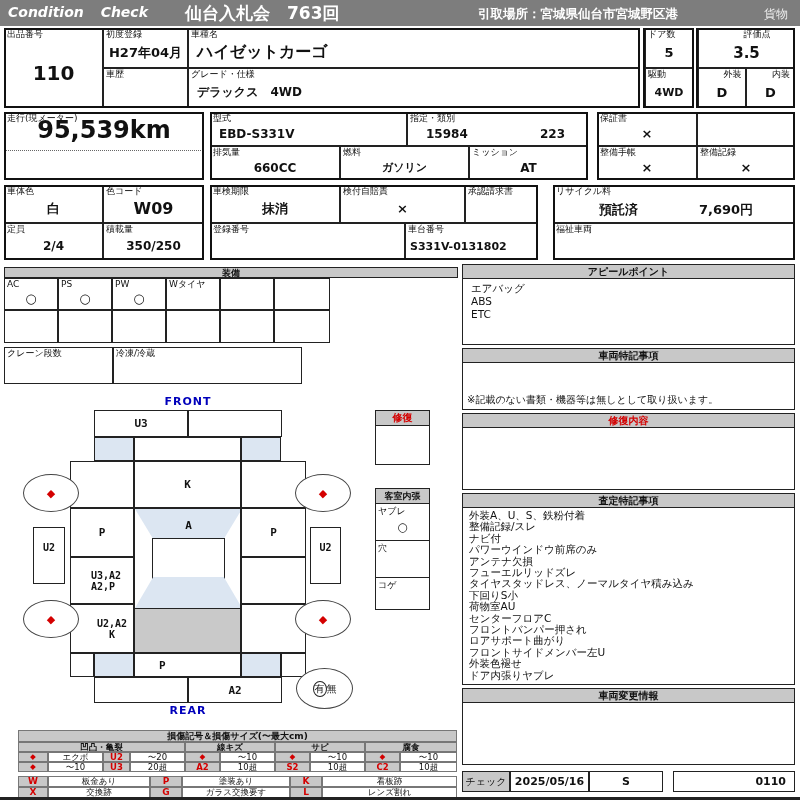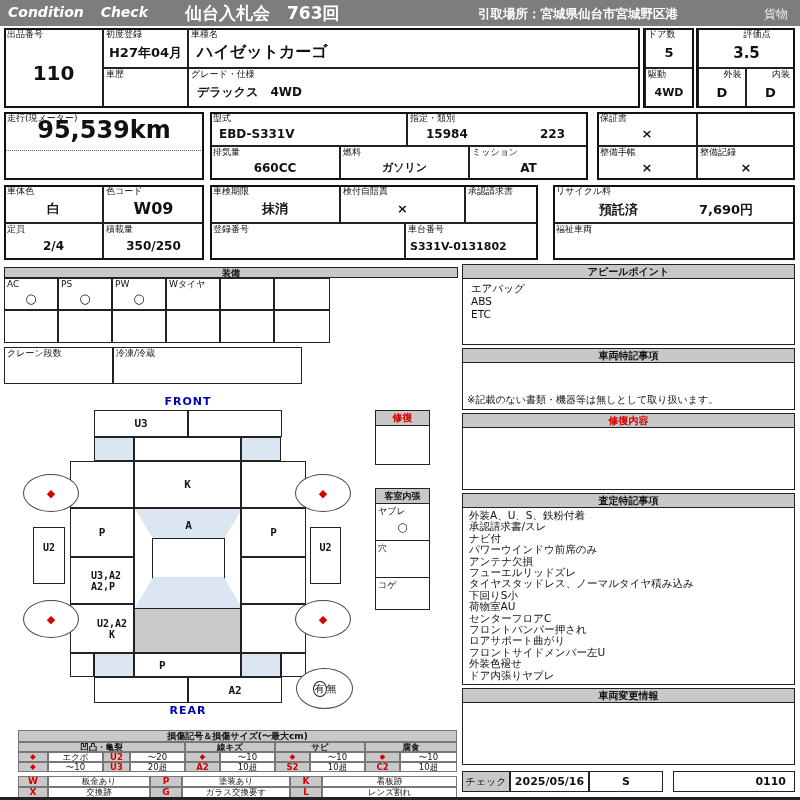--- a/index.html
+++ b/index.html
@@ -317,21 +317,21 @@
     <div style="height:13px;background:#c8c8c8;border-bottom:1px solid #222;text-align:center;font-size:10px;line-height:13px;font-weight:bold">車両特記事項</div>
     <div style="position:absolute;left:4px;bottom:2px;font-size:10px;white-space:nowrap">※記載のない書類・機器等は無しとして取り扱います。</div>
   </div>
   <div class="cell" style="left:462px;top:413px;width:333px;height:77px;padding:0">
     <div style="height:13px;background:#c8c8c8;border-bottom:1px solid #222;text-align:center;font-size:10px;line-height:13px;font-weight:bold;color:#d40000">修復内容</div>
   </div>
   <div class="cell" style="left:462px;top:493px;width:333px;height:192px;padding:0">
     <div style="height:13px;background:#c8c8c8;border-bottom:1px solid #222;text-align:center;font-size:10px;line-height:13px;font-weight:bold">査定特記事項</div>
     <div style="padding:2px 6px;font-size:10.5px;line-height:11.4px;white-space:nowrap">
       <div>外装A、U、S、鉄粉付着</div>
-      <div>承認請求書/スレ</div>
+      <div>整備記録/スレ</div>
       <div>ナビ付</div>
       <div>パワーウインドウ前席のみ</div>
       <div>アンテナ欠損</div>
       <div>フューエルリッドズレ</div>
       <div>タイヤスタッドレス、ノーマルタイヤ積み込み</div>
       <div>下回りS小</div>
       <div>荷物室AU</div>
       <div>センターフロアC</div>
       <div>フロントバンパー押され</div>
       <div>ロアサポート曲がり</div>

